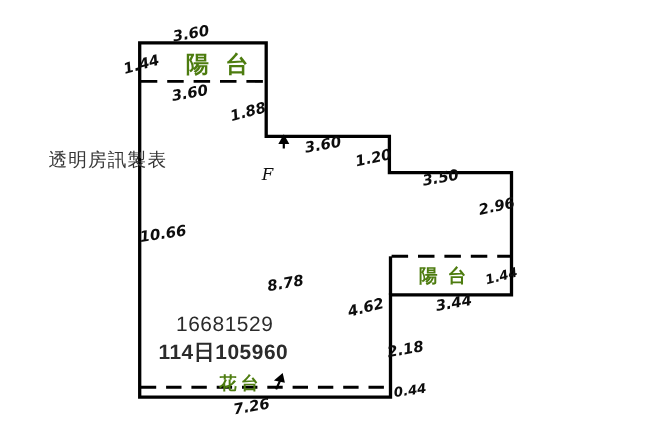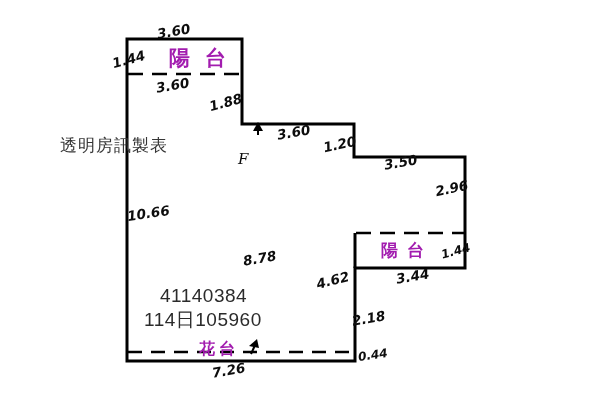--- a/index.html
+++ b/index.html
@@ -16,21 +16,21 @@
   .hand{
     font-family:"DejaVu Sans",sans-serif;
     font-style:italic;
     font-weight:bold;
     font-size:13.5px;
     color:#0d0d0d;
   }
   .hand-cjk{
     font-family:"DejaVu Sans",sans-serif;
     font-weight:bold;
-    color:#a21caf;
+    color:#4d7c0f;
   }
   .room-title{font-size:27px;letter-spacing:12px;}
   .balcony-top-label{font-size:21px;letter-spacing:15px;}
   .balcony-right-label{font-size:17px;letter-spacing:9px;}
   .flowerbed-label{font-size:16px;letter-spacing:4px;}
   .f-mark{font-size:15px;font-style:italic;font-family:"DejaVu Serif",serif;}
   
   .printed{
     font-family:"Liberation Sans",sans-serif;
     color:#363636;
@@ -60,23 +60,23 @@
       <line x1="258" y1="135" x2="258" y2="127" stroke="#000000" stroke-width="2"></line>
       <polygon points="253,131 258,122 263,131" fill="#000000"></polygon>
     </g>
 
     <g>
       <line x1="251" y1="354" x2="256" y2="343" stroke="#000000" stroke-width="2"></line>
       <polygon points="249,346 257,339 259,348" fill="#000000"></polygon>
     </g>
   </svg>
 
-  <span class="lbl printed maker" style="left:60px;top:134px;">透明房訊製表</span>
-  <span class="lbl printed serial" style="left:160px;top:285px;">41140384</span>
-  <span class="lbl printed serial" style="left:144px;top:307px;">114日105960</span>
+  <span class="lbl printed maker" style="left:44px;top:134px;">透明房訊製表</span>
+  <span class="lbl printed serial" style="left:160px;top:285px;">16681529</span>
+  <span class="lbl printed serial" style="left:144px;top:307px;font-weight:bold;">114日105960</span>
 
   <span class="lbl hand-cjk balcony-top-label" style="left:169px;top:44px;">陽台</span>
   <span class="lbl hand-cjk balcony-right-label" style="left:381px;top:239px;">陽台</span>
   <span class="lbl hand-cjk flowerbed-label" style="left:199px;top:339px;">花台</span>
   <span class="lbl f-mark" style="left:238px;top:150px;">F</span>
 
   <span class="lbl hand" style="left:157px;top:23px;transform:rotate(-10deg);">3.60</span>
   <span class="lbl hand" style="left:112px;top:51px;transform:rotate(-15deg);">1.44</span>
   <span class="lbl hand" style="left:156px;top:77px;transform:rotate(-10deg);">3.60</span>
   <span class="lbl hand" style="left:209px;top:94px;transform:rotate(-15deg);">1.88</span>

